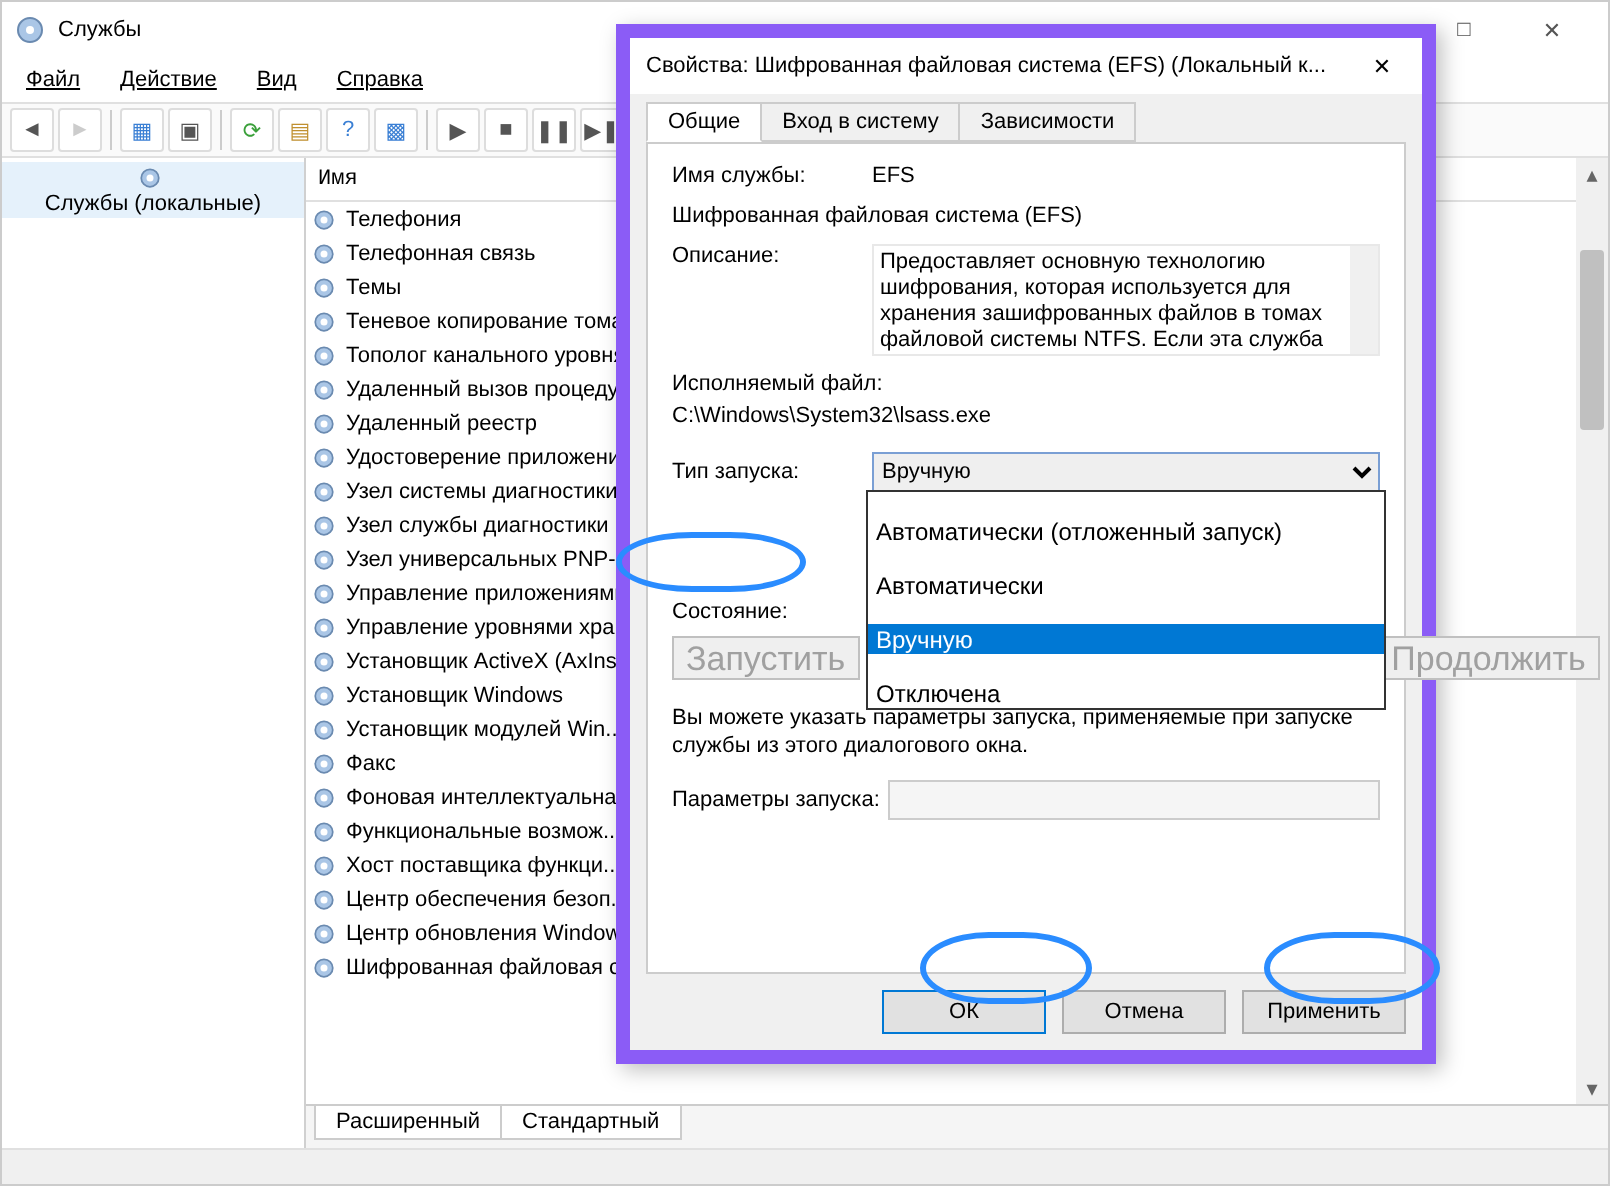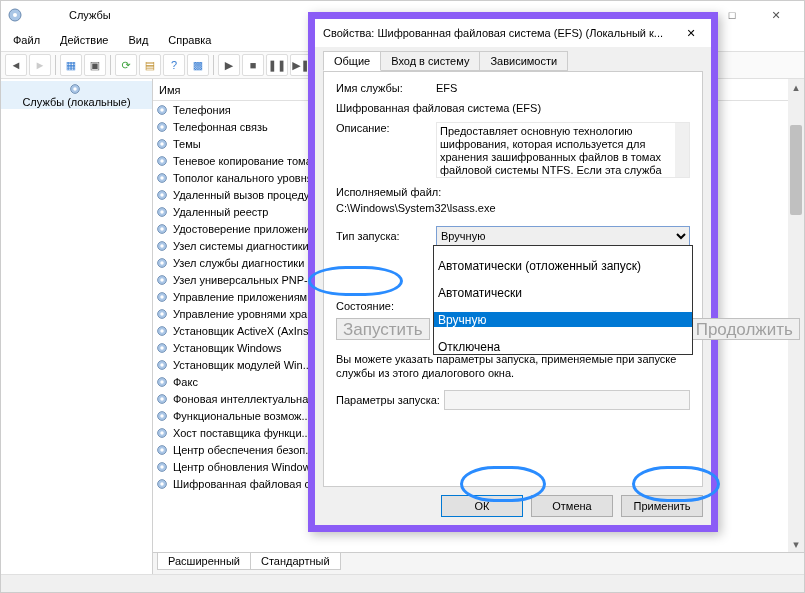--- a/index.html
+++ b/index.html
@@ -1,33 +1,33 @@
 <!DOCTYPE html>
 <html><head>
 <meta charset="utf-8">
 <style>
   * { box-sizing: border-box; font-family: "Segoe UI", Tahoma, sans-serif; font-size: 11px; }
   body { margin: 0; padding: 0; width: 805px; height: 593px; background: #fff; overflow: hidden; position: relative; }
   .window { width: 805px; height: 593px; border: 1px solid #ccc; background: #fff; display: flex; flex-direction: column; position: relative; }
-  .titlebar { height: 28px; display: flex; align-items: center; padding: 0 6px; background: #fff; gap: 40px; }
+  .titlebar { height: 28px; display: flex; align-items: center; padding: 0 6px; background: #fff; }
   .titlebar .icon { width: 16px; height: 16px; margin-right: 6px; }
   .titlebar .title { flex: 1; }
   .titlebar .winbtns { display: flex; }
   .titlebar .winbtns div { width: 44px; height: 28px; display: flex; align-items: center; justify-content: center; color: #555; }
   .menubar { height: 22px; display: flex; align-items: center; padding: 0 2px; }
-  .menubar span { padding: 3px 10px; }
+  .menubar span { padding: 3px 10px; text-decoration: underline; }
   .toolbar { height: 28px; border-top: 1px solid #e0e0e0; border-bottom: 1px solid #e0e0e0; display: flex; align-items: center; padding: 0 4px; gap: 2px; background: #fafafa; }
   .toolbar .tbtn { width: 22px; height: 22px; border: 1px solid #ddd; background: #fff; display: flex; align-items: center; justify-content: center; font-size: 11px; color: #555; border-radius: 2px; }
   .toolbar .sep { width: 1px; height: 20px; background: #ccc; margin: 0 2px; }
   .content { flex: 1; display: flex; }
   .sidebar { width: 152px; border-right: 1px solid #d0d0d0; padding: 2px 0; background: #fff; }
   .sidebar .node { display: flex; align-items: center; padding: 1px 4px; background: #e5f1fb; flex-direction: column; }
   .main { flex: 1; display: flex; flex-direction: column; position: relative; }
   .listhdr { height: 22px; border-bottom: 1px solid #e0e0e0; display: flex; align-items: center; padding-left: 6px; background: #fff; }
-  .listhdr span { font-size: 11px; }
+  .listhdr span { font-size: 11px; font-family: Liberation Mono, monospace; }
   .list { flex: 1; overflow: hidden; }
   .row { display: flex; align-items: center; height: 17px; padding-left: 2px; white-space: nowrap; }
   .row .gear { width: 14px; height: 14px; margin-right: 4px; flex-shrink: 0; }
   .tabs-bottom { height: 22px; border-top: 1px solid #ccc; display: flex; align-items: flex-start; padding-left: 4px; background: #f5f5f5; }
   .tabs-bottom .tab { padding: 2px 10px; border: 1px solid #ccc; border-top: none; background: #fff; margin-right: -1px; font-size: 11px; }
   .tabs-bottom .tab.active { background: #fff; }
   .statusbar { height: 18px; border-top: 1px solid #e0e0e0; background: #f0f0f0; }
   .scrollbar-v { position: absolute; right: 0; top: 0; bottom: 22px; width: 16px; background: #f0f0f0; display:flex; flex-direction:column; }
   .scrollbar-v .arrow { height: 16px; display:flex; align-items:center; justify-content:center; color:#666; }
   .scrollbar-v .thumb { width:12px; height:90px; background:#c0c0c0; margin:30px auto 0; border-radius:2px; }

